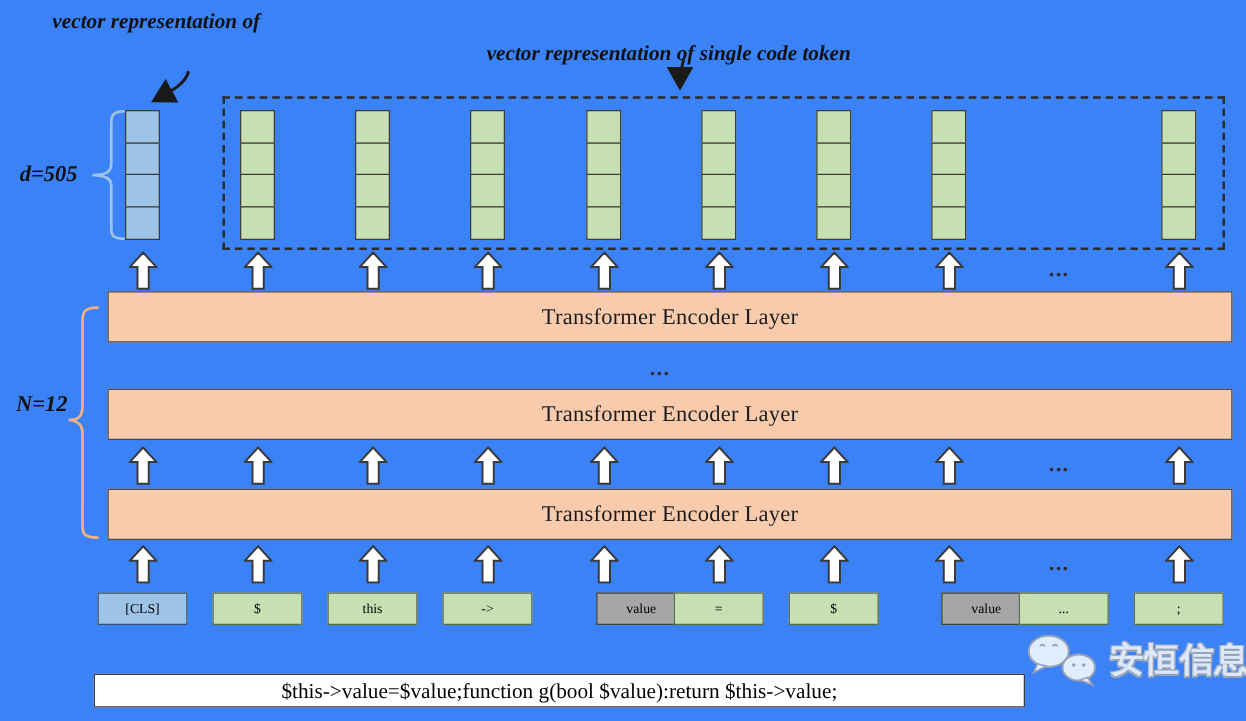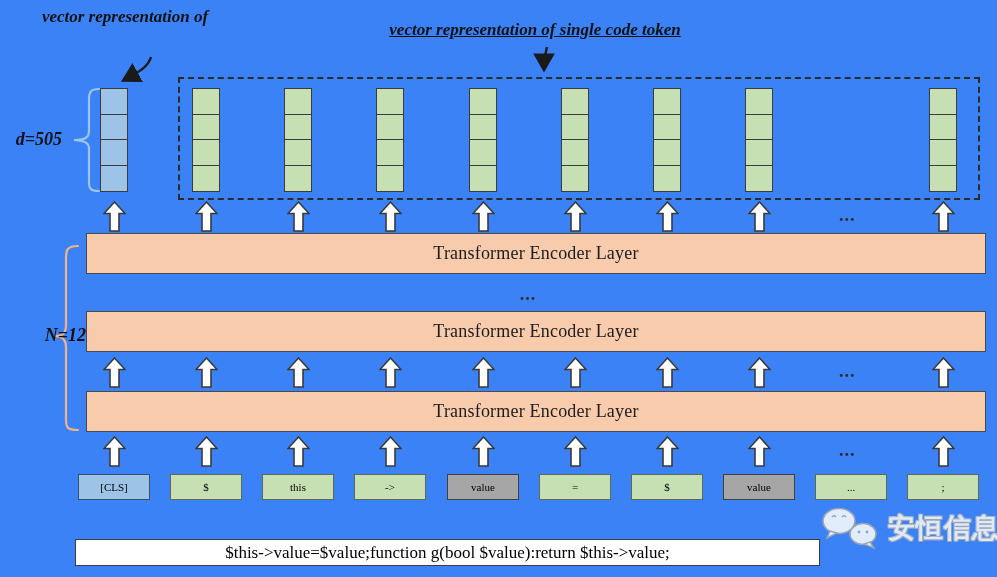--- a/index.html
+++ b/index.html
@@ -44,21 +44,21 @@
     font-weight:bold;color:#2b2b2b;letter-spacing:1px;
   }
   
   .token-box{
     position:absolute;top:474px;width:72px;height:26px;box-sizing:border-box;
     display:flex;align-items:center;justify-content:center;
     border:1.4px solid #4a4a4a;font-size:11px;color:#000;
   }
   .token-box.cls{background:var(--cls-fill,#9DC3E6);border-color:#35506b;}
   .token-box.code{background:var(--token-fill,#C6E0B4);border-color:#5a6b51;}
-  .token-box.masked{background:var(--masked-fill,#A6A6A6);border-color:#3f3f3f;}
+  .token-box.masked{background:var(--masked-fill,#A6A6A6);border-color:#3f3f3f;margin-left:30px;}
   
   #tokenize-group{top:505px;left:380px;width:240px;display:flex;align-items:center;justify-content:center;gap:6px;}
   #tokenize-label{font-size:19px;color:#111;}
   
   #code-box{
     left:75px;top:539px;width:745px;height:27px;box-sizing:border-box;
     border:1.6px solid #3d3d3d;background:#fff;
     display:flex;align-items:center;justify-content:center;
   }
   #code-box span{font-size:17px;color:#000;}
@@ -86,24 +86,24 @@
     </defs>
     <path d="M151,57 C148,68 135,74 124,80" fill="none" stroke="#1a1a1a" stroke-width="2.4" marker-end="url(#ah)"></path>
     <path d="M547,47 C545,55 544,61 544,69" fill="none" stroke="#1a1a1a" stroke-width="2.4" marker-end="url(#ah)"></path>
     <path d="M99,89 C90,89 89,93 89,99 L89,131 C89,137 86,140 74,140 C86,141 89,143 89,149 L89,182 C89,188 90,191 99,191" fill="none" stroke="#9DC3E6" stroke-width="2.2" stroke-linecap="round"></path>
     <path d="M78,246 C67,246 66,250 66,258 L66,325 C66,333 63,336 55,336 C63,337 66,340 66,347 L66,420 C66,427 67,430 78,430" fill="none" stroke="#F4B183" stroke-width="2.2" stroke-linecap="round"></path>
   </svg>
 
   <div class="abs anno" style="left:15px;top:6px;width:220px;">
     <div>vector representation of</div>
   </div>
-  <div class="abs anno" style="left:350px;top:19px;width:370px;text-decoration:underline;">vector representation of single code token</div>
+  <div class="abs anno" style="left:350px;top:32px;width:370px;">vector representation of single code token</div>
 
   <div class="abs side-label" style="left:2px;top:129px;width:60px;">d=505</div>
-  <div class="abs side-label" style="left:0px;top:325px;width:54px;padding-left:32px;">N=12</div>
+  <div class="abs side-label" style="left:0px;top:313px;width:54px;">N=12</div>
 
   <div id="dashed-box" class="abs" style="left:178px;top:77px;width:798px;height:119px;"></div>
 
   <div id="vectors-layer">
       <div class="vector cls" style="left: 100px; top: 88px; height: 104px;">
         <div class="vector-cell"></div>
         <div class="vector-cell"></div>
         <div class="vector-cell"></div>
         <div class="vector-cell"></div>
       </div>

